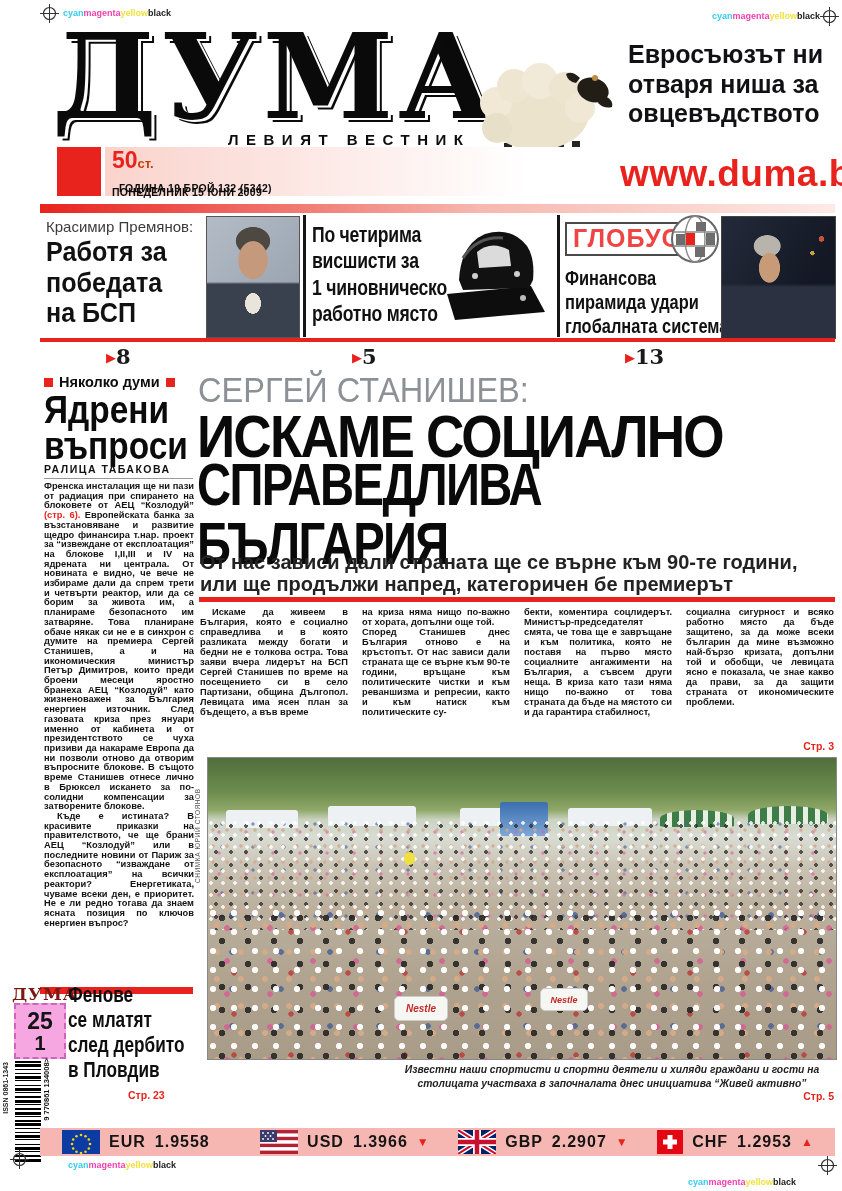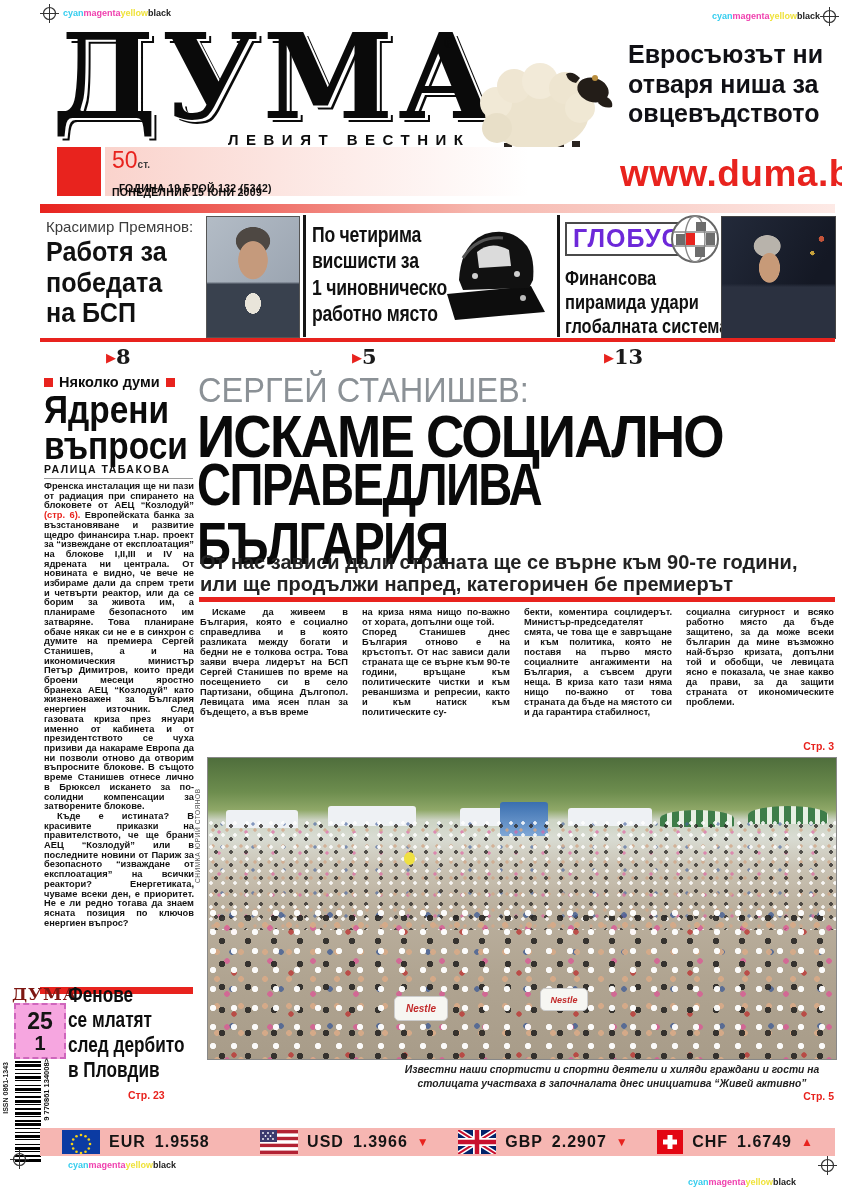--- a/index.html
+++ b/index.html
@@ -16,34 +16,34 @@
   .c-cyan{color:#35cdee;}.c-mag{color:#ef3fae;}.c-yel{color:#efe23c;}.c-blk{color:#222;}
 
   
   .logo{font-family:"DejaVu Serif","Liberation Serif",serif;font-weight:bold;font-size:118px;
         line-height:1;letter-spacing:5px;color:#0a0a0a;
         text-shadow:3px 2px 0 #fff,5px 4px 0 #0a0a0a;}
   .regmark{font-size:15px;font-weight:bold;color:#0a0a0a;}
   .tagline{font-size:15px;font-weight:bold;letter-spacing:7.5px;color:#0d0d0d;}
   .priceband{width:730px;height:49px;background:linear-gradient(to right,#fad3cc,#fff 58%);}
   .redsq{width:44px;height:49px;background:#e8231e;}
-  .price-main{font-size:23px;font-weight:normal;color:#e8231e;}
-  .price-unit{font-size:10px;font-weight:bold;color:#404040;}
+  .price-main{font-size:23px;font-weight:bold;color:#e8231e;}
+  .price-unit{font-size:13px;font-weight:bold;color:#c2410c;}
   .dateline{font-size:10.5px;font-weight:bold;color:#0d0d0d;letter-spacing:.3px;}
   .sheep-title{font-size:25px;font-weight:bold;line-height:1.18;color:#101015;}
   .pageref{color:#e8231e;font-weight:bold;font-size:10.5px;}
   .url{font-size:37px;font-weight:bold;color:#e8231e;letter-spacing:.5px;}
 
   
   .teasegrad{width:795px;height:9px;background:linear-gradient(to right,#e8231e,#f6b7ae 55%,#fdeae6);}
   .tdivider{width:3px;height:122px;background:#161616;}
   .t-kicker{font-size:15px;color:#3c3c3c;}
   .t1-title{font-size:27px;font-weight:bold;line-height:1.13;}
   .t2-title{font-size:22px;font-weight:bold;line-height:1.2;letter-spacing:-.3px;}
-  .t3-brand{font-size:25px;font-weight:bold;color:#6d28d9;border:2px solid #4a4a4a;border-right:none;
+  .t3-brand{font-size:25px;font-weight:bold;color:#ef4444;border:2px solid #4a4a4a;border-right:none;
             padding:0 3px 1px 6px;letter-spacing:1px;}
   .t3-title{font-size:20px;font-weight:bold;line-height:1.2;}
   .teaserule{width:795px;height:4px;background:#e8231e;}
   .pagenum{font-family:"DejaVu Serif","Liberation Serif",serif;font-size:21px;font-weight:bold;color:#1a1a1a;}
   .tri{color:#e8231e;font-size:13px;vertical-align:2px;}
 
   .photo-ph1{width:92px;height:120px;border:1px solid #555;
      background:radial-gradient(ellipse 13px 17px at 50% 72%,#e9e5da 60%,rgba(0,0,0,0) 62%),
        radial-gradient(ellipse 24px 31px at 50% 36%,#c59a7c 60%,rgba(0,0,0,0) 63%),
        radial-gradient(ellipse 27px 22px at 50% 20%,#4e4843 62%,rgba(0,0,0,0) 65%),
@@ -222,21 +222,21 @@
     <rect x="18" y="21" width="9" height="12" fill="#e8231e"></rect>
   </svg>
   <div class="abs t3-title pre sx" style="left:565px;top:266px;transform:scaleX(.82)">Финансова
 пирамида удари
 глобалната система</div>
   <div class="abs photo-ph2" style="left:721px;top:216px"></div>
 
   <div class="abs teaserule" style="left:40px;top:338px"></div>
   <div class="abs" style="left:106px;top:344px"><span class="tri">▶</span><span class="pagenum">8</span></div>
   <div class="abs" style="left:352px;top:344px"><span class="tri">▶</span><span class="pagenum">5</span></div>
-  <div class="abs" style="left:604px;top:344px"><span class="tri">▶</span><span class="pagenum">13</span></div>
+  <div class="abs" style="left:625px;top:344px"><span class="tri">▶</span><span class="pagenum">13</span></div>
 
   <div class="abs colhead" style="left:44px;top:374px">
       <i></i>
       <span>Няколко думи</span>
       <i></i>
     </div>
   <div class="abs coltitle pre sx" style="left:44px;top:392px;transform:scaleX(.88)">Ядрени
 въпроси</div>
   <div class="abs colauthor" style="left:44px;top:463px">РАЛИЦА  ТАБАКОВА</div>
   <div class="abs colbody" style="left:44px;top:482px;height:503px;overflow:hidden">
@@ -356,21 +356,21 @@
         <span>2.2907</span>
         <span class="trend">▼</span>
     </div>
     <div class="curitem">
       <svg width="26" height="24" viewBox="0 0 26 24">
           <rect width="26" height="24" fill="#e30613"></rect>
           <rect x="10.5" y="5" width="5" height="14" fill="#fff"></rect>
           <rect x="6" y="9.5" width="14" height="5" fill="#fff"></rect>
         </svg>
       <span>CHF</span>
-        <span>1.6749</span>
+        <span>1.2953</span>
         <span class="trend">▲</span>
     </div>
   </div>
 
   <svg class="abs" style="left:10px;top:1150px" width="19" height="19" viewBox="0 0 19 19">
       <circle cx="9.5" cy="9.5" r="6" fill="none" stroke="#333" stroke-width="1.2"></circle>
       <line x1="9.5" y1="0" x2="9.5" y2="19" stroke="#333" stroke-width="1"></line>
       <line x1="0" y1="9.5" x2="19" y2="9.5" stroke="#333" stroke-width="1"></line>
     </svg>
   <div class="abs colorbar" style="left:68px;top:1160px"><span class="c-cyan">cyan</span><span class="c-mag">magenta</span><span class="c-yel">yellow</span><span class="c-blk">black</span></div>

